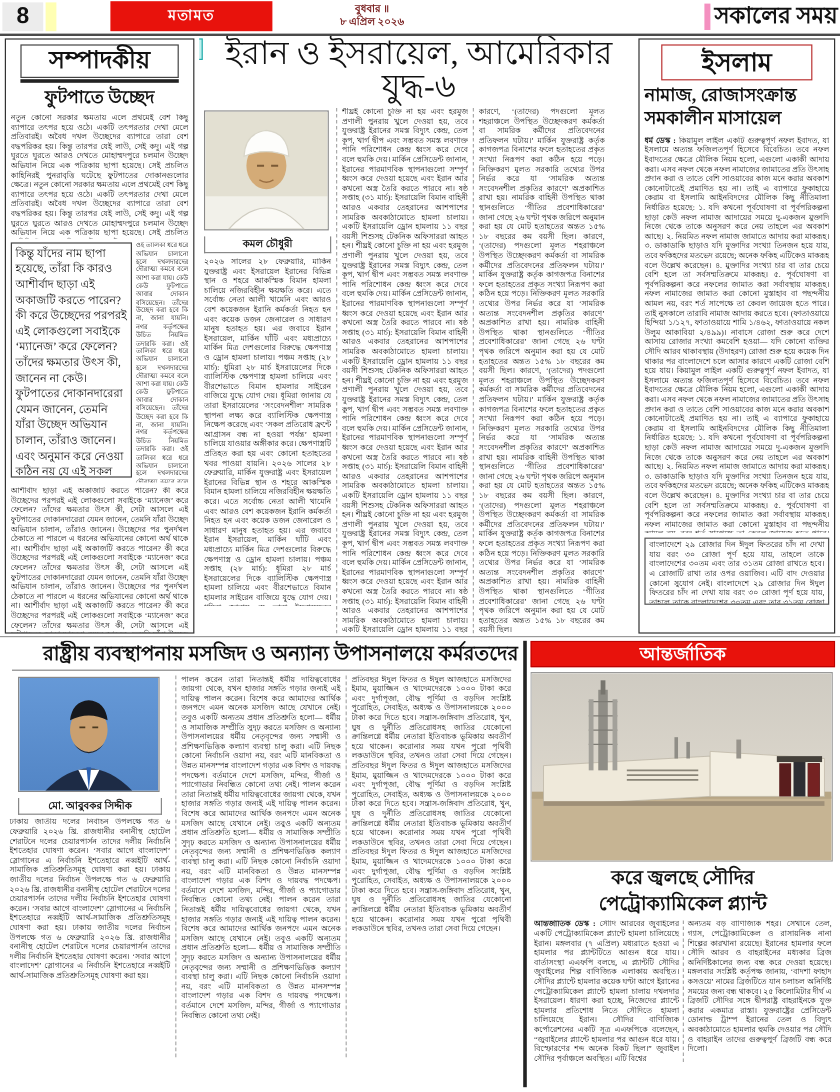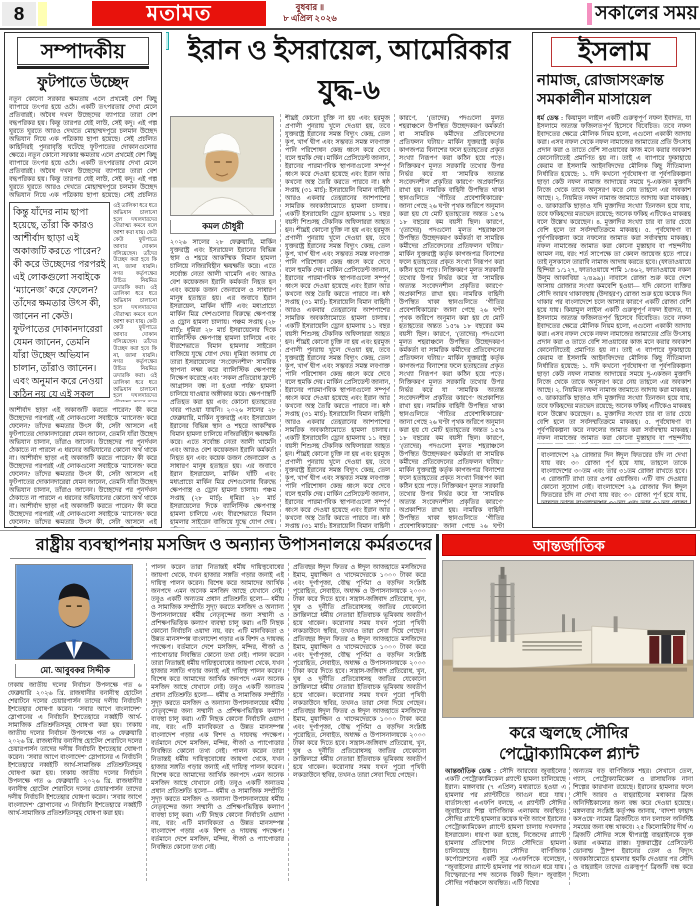--- a/index.html
+++ b/index.html
@@ -6,22 +6,22 @@
   html,body { width:700px; height:910px; background:#fff; overflow:hidden;
     font-family:"Liberation Serif","DejaVu Serif",serif; color:#111; }
   .page { position:relative; width:700px; height:910px; background:#fff; }
 
   
   .masthead { position:absolute; top:0; left:0; width:700px; height:28px; }
   .pagenum { position:absolute; left:2px; top:2px; width:34px; height:24px;
     background:#ececec; font-family:"Liberation Sans",sans-serif; font-weight:bold;
     font-size:19px; text-align:center; line-height:24px; }
   .yellow-strip { position:absolute; left:38px; top:2px; width:9px; height:24px; background:#ffffb3; }
-  .section-tab { position:absolute; left:92px; top:1px; width:174px; height:25px;
-    background:#e8120c; color:#fff; font-weight:bold; font-size:21px;
+  .section-tab { position:absolute; left:92px; top:1px; width:135px; height:25px;
+    background:#e8120c; color:#fff; font-weight:bold; font-size:12px;
     text-align:center; line-height:25px; letter-spacing:1px; }
   .dateline { position:absolute; left:255px; top:2px; width:110px; text-align:center;
     color:#7a2020; font-size:8.5px; line-height:11px; font-weight:bold; }
   .logo-wrap { position:absolute; right:2px; top:1px; height:26px; display:flex; align-items:center; }
   .logo-bar { width:5px; height:22px; background:#f490c0; margin-right:3px; }
   .logo-text { font-size:19px; font-weight:900; letter-spacing:0px; }
   .head-rule { position:absolute; top:28px; left:0; width:700px; height:2px; background:#4a4a4a; }
 
   
   .tiny { font-size:6.4px; line-height:8px; text-align:justify; overflow:hidden; word-break:break-word; }
@@ -42,31 +42,31 @@
   .ed-quote { border:1px solid #444; padding:3px; width:102px; height:196px;
     font-size:9.3px; line-height:13px; overflow:hidden; }
   .ed-quote-side { width:44px; margin-left:3px; height:200px; font-size:5.4px; line-height:6.8px;
     text-align:justify; overflow:hidden; }
   .ed-body { margin-top:4px; height:130px; }
 
   
   .main-art { position:absolute; left:166px; top:30px; width:362px; height:498px; overflow:hidden; }
   .teal-tab { position:absolute; left:-5px; top:2px; width:8px; height:18px;
     background:#bff0ee; border:1px solid #2aa; }
-  .main-headline { text-align:center; font-size:27px; font-weight:bold; line-height:40px; margin:0 0 4px 4px; }
+  .main-headline { text-align:center; font-size:27px; font-weight:normal; line-height:28px; margin:0 0 4px 4px; }
   .main-cols { display:flex; height:458px; }
   .mcol { width:114px; padding:0 4px; }
   .author-photo-block { width:106px; margin:2px auto 4px auto; }
   .author-caption-box { border:1px solid #888; border-top:none; }
 
   
   .islam { position:absolute; left:532px; top:32px; width:164px; height:496px;
     border:1px solid #333; padding:3px 4px; overflow:hidden; }
   .is-titlebox { border:1px solid #b33; margin:1px 14px 4px 14px; text-align:center;
-    font-size:26px; font-weight:bold; line-height:28px;font-family:Liberation Serif, serif; }
+    font-size:21px; font-weight:bold; line-height:28px;font-family:Liberation Serif, serif; }
   .is-headline { text-align:left; font-size:15px; font-weight:bold; line-height:19px; margin:2px 0 5px 0; }
   .is-body { height:330px; }
   .is-note { border:1px solid #555; margin-top:4px; padding:2px 3px; height:56px;
     font-size:6.4px; line-height:8px; text-align:justify; overflow:hidden; }
 
   
   .mid-rule { position:absolute; top:530px; left:0; width:700px; height:1px; background:#999; }
   .bottom-vsep { position:absolute; left:436px; top:534px; width:3px; height:372px; background:#222; }
 
   

